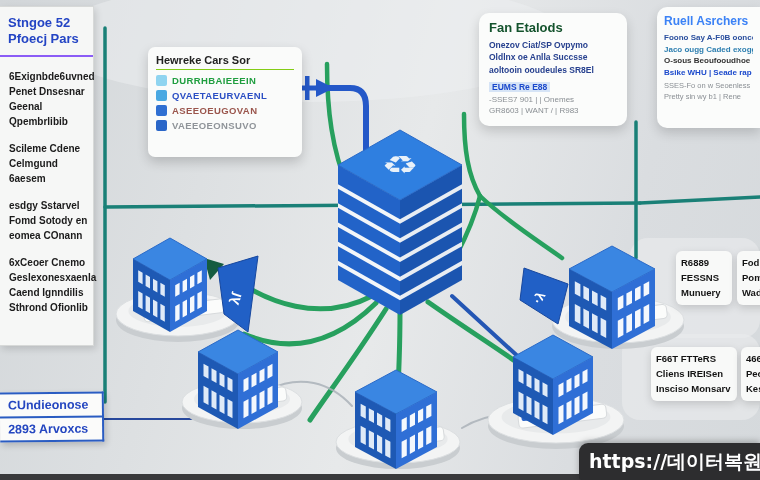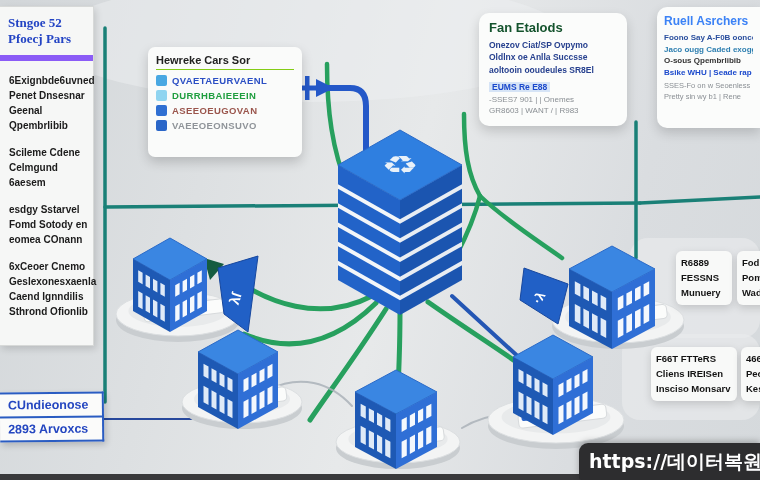--- a/index.html
+++ b/index.html
@@ -8,21 +8,21 @@
   svg{position:absolute;left:0;top:0;}
   #lines{z-index:1}
   #scene{z-index:2}
   .hpanel{position:absolute;z-index:3;box-sizing:border-box;}
   .pre{white-space:pre-line;}
 
   
   .panel-left{left:0;top:6px;width:94px;height:340px;background:#f6f7f6;
               border:1px solid #d7d9d8;border-left:none;box-shadow:2px 3px 7px rgba(0,0,0,.14);}
   .pl-title{color:#2344c4;font-weight:bold;font-size:13px;line-height:1.25;
-            padding:8px 4px 7px 8px;border-bottom:6px solid #8b5cf6;font-family:Liberation Serif, serif;}
+            padding:8px 4px 7px 8px;border-bottom:2px solid #8b5cf6;}
   .pl-group{font-size:10px;font-weight:bold;color:#1b1b1b;line-height:1.5;
             padding:0 3px 0 9px;margin-top:12px;}
   .pl-group.gap{}
 
   
   .box-bl{left:0;top:392px;width:104px;background:#fbfbfa;border:2.5px solid #2a5cc2;border-left:none;
           box-shadow:2px 3px 6px rgba(0,0,0,.18);transform:rotate(-.6deg);}
   .box-bl div{padding:4px 8px;font-size:12.5px;font-weight:bold;color:#2446c0;}
   .box-bl div:first-child{border-bottom:2.5px solid #2a5cc2;}
 
@@ -305,26 +305,26 @@
   </aside>
 
   <div class="hpanel box-bl">
     <div>CUndieonose</div>
     <div>2893 Arvoxcs</div>
   </div>
 
   <div class="hpanel card-legend">
     <div class="cl-title">Hewreke Cars Sor</div>
     <div class="cl-row">
+      <span class="cl-sw" style="background: rgb(143, 212, 240);"></span>
+      <span class="cl-txt" style="color: rgb(31, 158, 63);">DURRHBAIEEEIN</span>
+    </div>
+    <div class="cl-row">
       <span class="cl-sw" style="background: rgb(73, 168, 226);"></span>
       <span class="cl-txt" style="color: rgb(43, 79, 196);">QVAETAEURVAENL</span>
-    </div>
-    <div class="cl-row">
-      <span class="cl-sw" style="background: rgb(143, 212, 240);"></span>
-      <span class="cl-txt" style="color: rgb(31, 158, 63);">DURRHBAIEEEIN</span>
     </div>
     <div class="cl-row">
       <span class="cl-sw" style="background: rgb(47, 111, 210);"></span>
       <span class="cl-txt" style="color: rgb(154, 85, 76);">ASEEOEUGOVAN</span>
     </div>
     <div class="cl-row">
       <span class="cl-sw" style="background: rgb(42, 102, 200);"></span>
       <span class="cl-txt" style="color: rgb(143, 148, 153);">VAEEOEONSUVO</span>
     </div>
   </div>
@@ -336,21 +336,21 @@
 aoltooin ooudeules SR8El</div>
     <span class="pf-link">EUMS Re E88</span>
     <div class="pf-foot pre">-SSES7 901 | | Onemes
 GR8603 | WANT / | R983</div>
   </div>
 
   <div class="hpanel panel-ruell">
     <div class="pr-title">Ruell Asrchers</div>
     <div class="pr-line" style="color: rgb(42, 79, 158);">Foono Say A-F0B ooncerd</div>
     <div class="pr-line" style="color: rgb(46, 127, 176);">Jaco ougg Caded exoggia</div>
-    <div class="pr-line" style="color: rgb(51, 51, 51);">O-sous Qpembrlibib</div>
+    <div class="pr-line" style="color: rgb(51, 51, 51);">O-sous Beoufooudhoe</div>
     <div class="pr-line" style="color: rgb(27, 73, 204);">Bsike WHU | Seade rap</div>
     <div class="pr-foot pre">SSES-Fo on w Seoenless
 Pretty sin wy b1 | Rene</div>
   </div>
 
   <div class="hpanel lbl lbl-ua pre">R6889
 FESSNS
 Munuery</div>
   <div class="hpanel lbl lbl-ub pre">Fodia
 Pome

